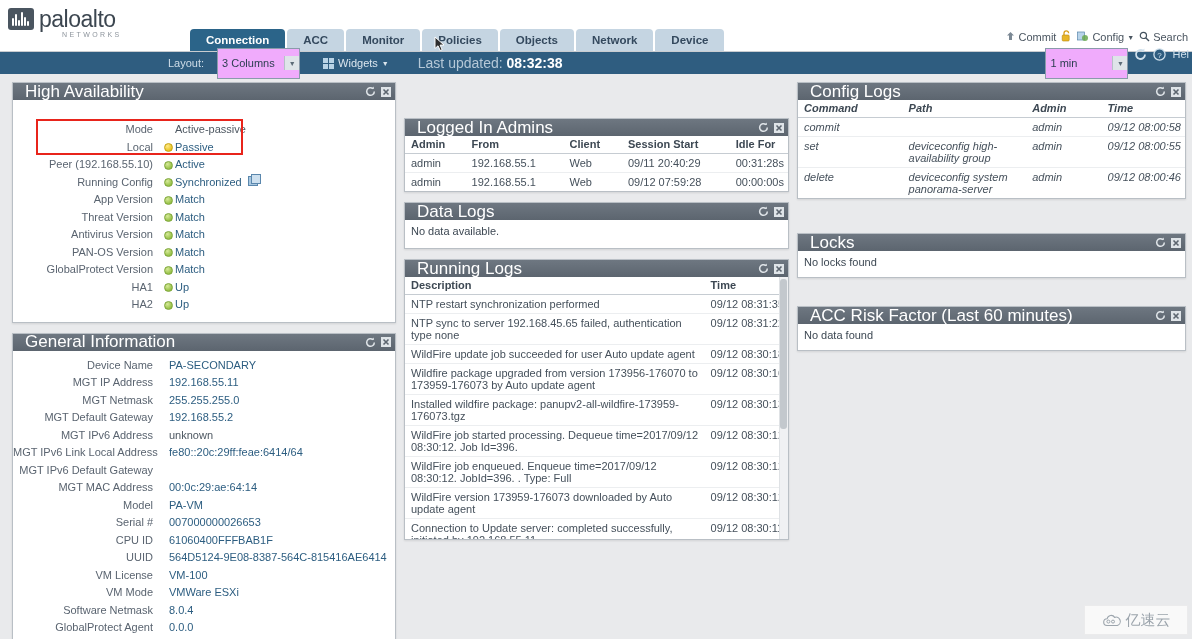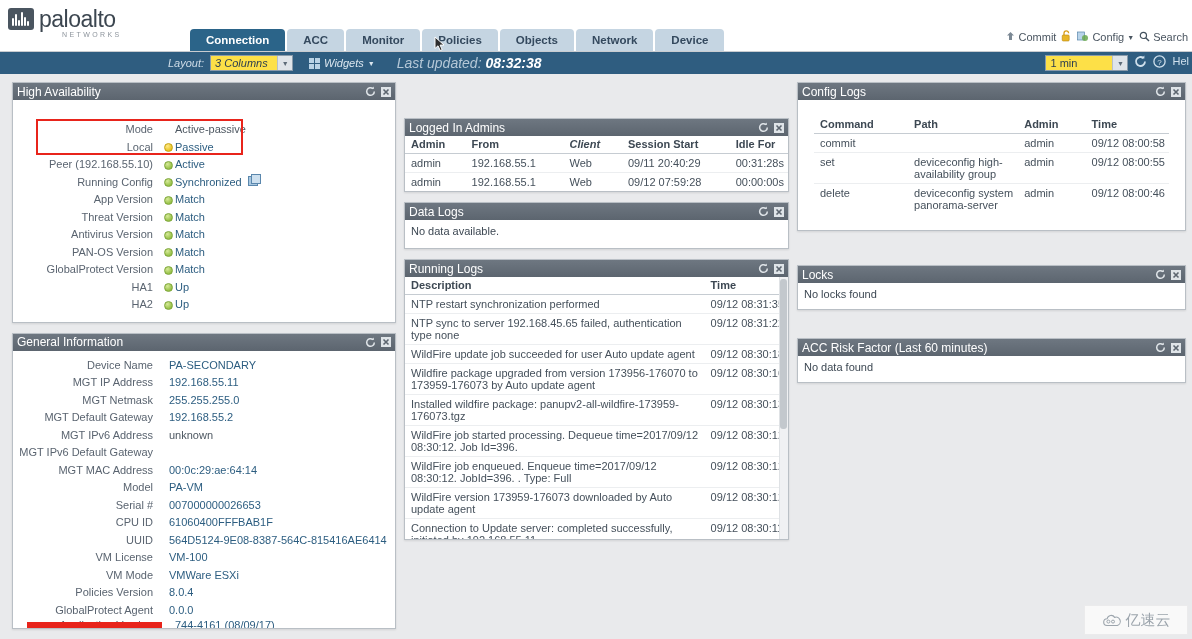--- a/index.html
+++ b/index.html
@@ -104,27 +104,27 @@
   
   .subbar {
     position: relative;
     height: 22px;
     background: #2f5d80;
     display: flex;
     align-items: center;
   }
   .subbar-left {
     position: absolute; left: 168px;
-    display: flex; align-items: center; gap: 6px;
-    font-size: 11px; color: #cfdde8; font-style: italic;
+    display: flex; align-items: center; gap: 13px;
+    font-size: 11px; color: #cfdde8;
   }
   .select {
-    background: #fde047;
+    background: #f0abfc;
     border: 1px solid #8a9bab;
-    height: 16px;
+    height: 31px;
     display: flex; align-items: center;
     font-size: 11px; color: #2c3e50;
     padding: 0 0 0 4px;
     cursor: pointer;
   }
   .select .sel-val { min-width: 62px; }
   .select .caret {
     width: 15px; height: 14px;
     background: #dfe4e9;
     border-left: 1px solid #b7c0c9;
@@ -165,23 +165,23 @@
   
   .widget {
     background: #ffffff;
     border: 1px solid #b9bfc5;
     box-shadow: 0 1px 2px rgba(0,0,0,0.10);
   }
   .w-head {
     height: 17px;
     background: linear-gradient(#6e7781, #5c656f);
     display: flex; align-items: center;
-    padding: 0 4px 0 4px;
+    padding: 0 4px 0 12px;
     color: #ffffff;
-    font-size: 12px;
+    font-size: 17px;
   }
   .w-title { flex: 1; white-space: nowrap; overflow: hidden; }
   .w-icons { display: flex; align-items: center; gap: 4px; }
   .w-ic {
     width: 11px; height: 11px;
     display:flex; align-items:center; justify-content:center;
     color:#dfe4e8; font-size:10px; cursor:pointer;
     line-height: 1;
   }
   .w-body { padding: 4px 0 4px 0; }
@@ -551,20 +551,24 @@
             </div>
           <div class="kv nodot">
               <span class="k">MGT Default Gateway</span>
               <span class="v">192.168.55.2</span>
             </div>
           <div class="kv nodot">
               <span class="k">MGT IPv6 Address</span>
               <span class="v" style="color:#4d5761;">unknown</span>
             </div>
           <div class="kv nodot">
+              <span class="k">MGT IPv6 Link Local Address</span>
+              <span class="v">fe80::20c:29ff:feae:6414/64</span>
+            </div>
+          <div class="kv nodot">
               <span class="k">MGT IPv6 Default Gateway</span>
               <span class="v"></span>
             </div>
           <div class="kv nodot">
               <span class="k">MGT MAC Address</span>
               <span class="v">00:0c:29:ae:64:14</span>
             </div>
           <div class="kv nodot">
               <span class="k">Model</span>
               <span class="v">PA-VM</span>
@@ -583,21 +587,21 @@
             </div>
           <div class="kv nodot">
               <span class="k">VM License</span>
               <span class="v">VM-100</span>
             </div>
           <div class="kv nodot">
               <span class="k">VM Mode</span>
               <span class="v">VMWare ESXi</span>
             </div>
           <div class="kv nodot">
-              <span class="k">Policies Version</span>
+              <span class="k">Software Netmask</span>
               <span class="v">8.0.4</span>
             </div>
           <div class="kv nodot">
               <span class="k">GlobalProtect Agent</span>
               <span class="v">0.0.0</span>
             </div>
           <div class="cut-row">
             <span class="k">Application Version</span>
             <span class="v">744-4161 (08/09/17)</span>
           </div>
@@ -626,21 +630,21 @@
                 </svg>
             </span>
           </span>
         </div>
         <div class="w-body" style="padding:0;">
           <table class="tbl">
             <thead>
               <tr>
                 <th style="width:62px;">Admin</th>
                 <th style="width:100px;">From</th>
-                <th style="width:60px;font-style:italic;">Client</th>
+                <th style="width:60px;">Client</th>
                 <th style="width:110px;">Session Start</th>
                 <th>Idle For</th>
               </tr>
             </thead>
             <tbody>
               <tr>
                 <td>admin</td>
                 <td>192.168.55.1</td>
                 <td>Web</td>
                 <td>09/11 20:40:29</td>
@@ -770,21 +774,21 @@
                 </svg>
             </span>
             <span class="w-ic">
               <svg width="10" height="10" viewBox="0 0 10 10">
                   <rect width="10" height="10" fill="#dfe4e8"></rect>
                   <path d="M2.5 2.5 L7.5 7.5 M7.5 2.5 L2.5 7.5" stroke="#5c656f" stroke-width="1.6"></path>
                 </svg>
             </span>
           </span>
         </div>
-        <div class="w-body" style="padding:16px;">
+        <div class="w-body" style="padding:0;font-style:italic;">
           <table class="tbl">
             <thead>
               <tr>
                 <th style="width:108px;">Command</th>
                 <th style="width:128px;">Path</th>
                 <th style="width:78px;">Admin</th>
                 <th>Time</th>
               </tr>
             </thead>
             <tbody>

